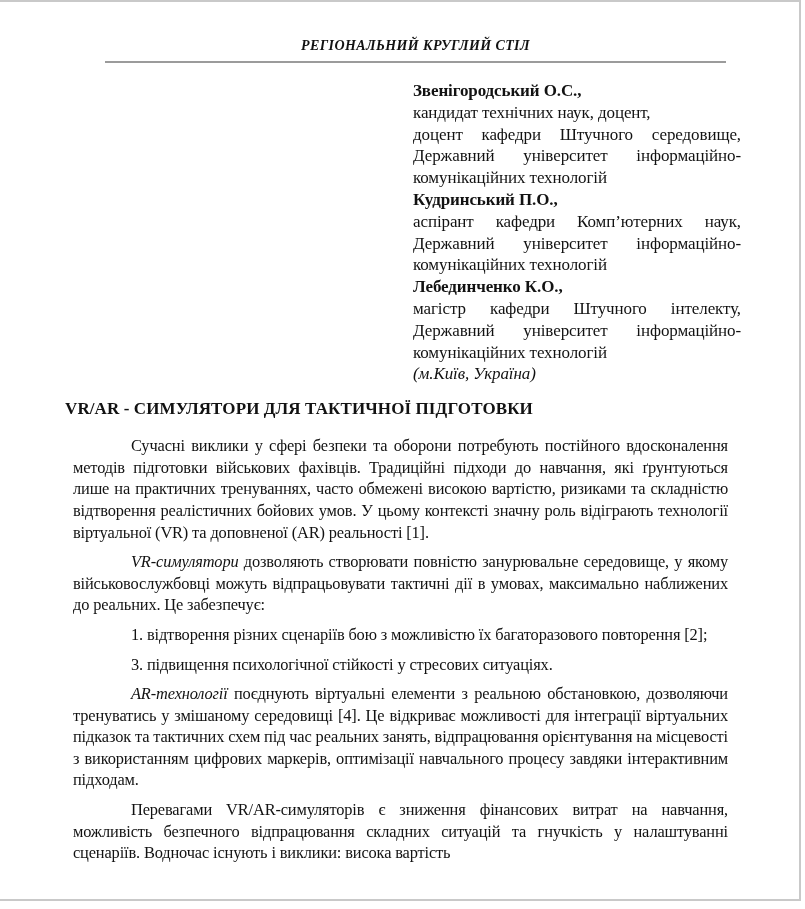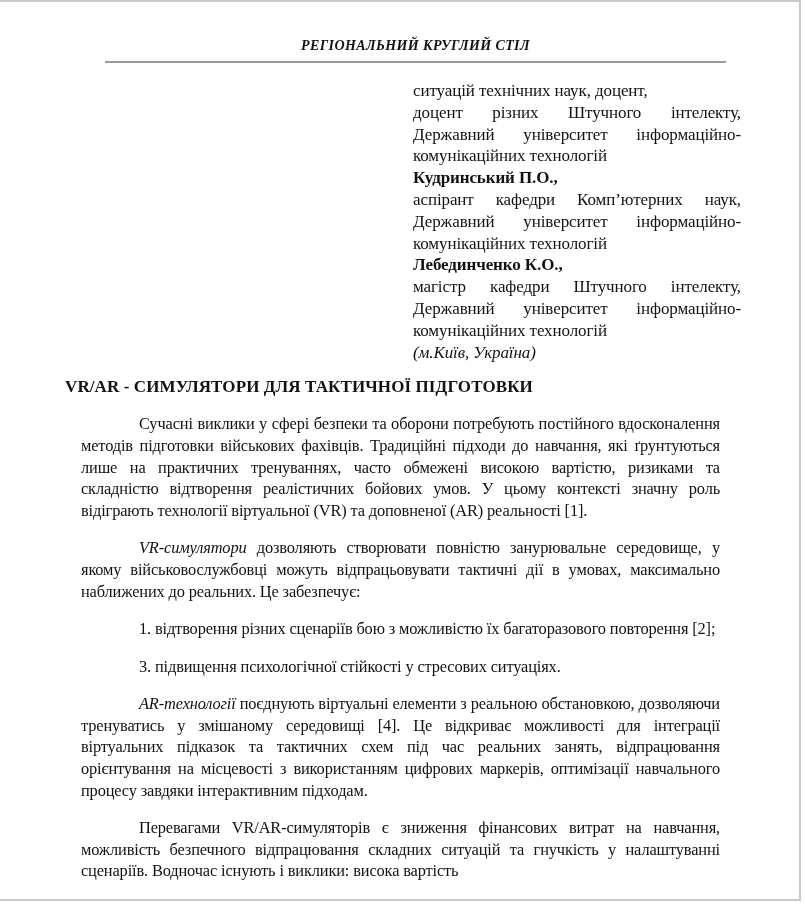--- a/index.html
+++ b/index.html
@@ -67,36 +67,37 @@
     letter-spacing: 0.1px;
   }
   .body {
     margin: 16px 63px 0 65px;
     font-size: 16.4px;
     line-height: 21.6px;
     text-align: justify;
     letter-spacing: -0.15px;
   }
   .body p {
-    margin: 16px;
+    margin: 8px;
     text-indent: 58px;
   }
   .body p i {
     font-style: italic;
   }
 </style>
 </head>
 <body>
 
 <div class="page">
   <div class="header">РЕГІОНАЛЬНИЙ КРУГЛИЙ СТІЛ</div>
   <div class="rule"></div>
   <div class="authors">
-      <div class="author-line">ситуацій технічних наук, доцент,</div>
-      <div class="author-line stretch">доцент різних Штучного інтелекту,</div>
+      <div class="author-name">Звенігородський О.С.,</div>
+      <div class="author-line">кандидат технічних наук, доцент,</div>
+      <div class="author-line stretch">доцент кафедри Штучного середовище,</div>
       <div class="author-line stretch">Державний університет інформаційно-</div>
       <div class="author-line">комунікаційних технологій</div>
       <div class="author-name">Кудринський П.О.,</div>
       <div class="author-line stretch">аспірант кафедри Комп’ютерних наук,</div>
       <div class="author-line stretch">Державний університет інформаційно-</div>
       <div class="author-line">комунікаційних технологій</div>
       <div class="author-name">Лебединченко К.О.,</div>
       <div class="author-line stretch">магістр кафедри Штучного інтелекту,</div>
       <div class="author-line stretch">Державний університет інформаційно-</div>
       <div class="author-line">комунікаційних технологій</div>

